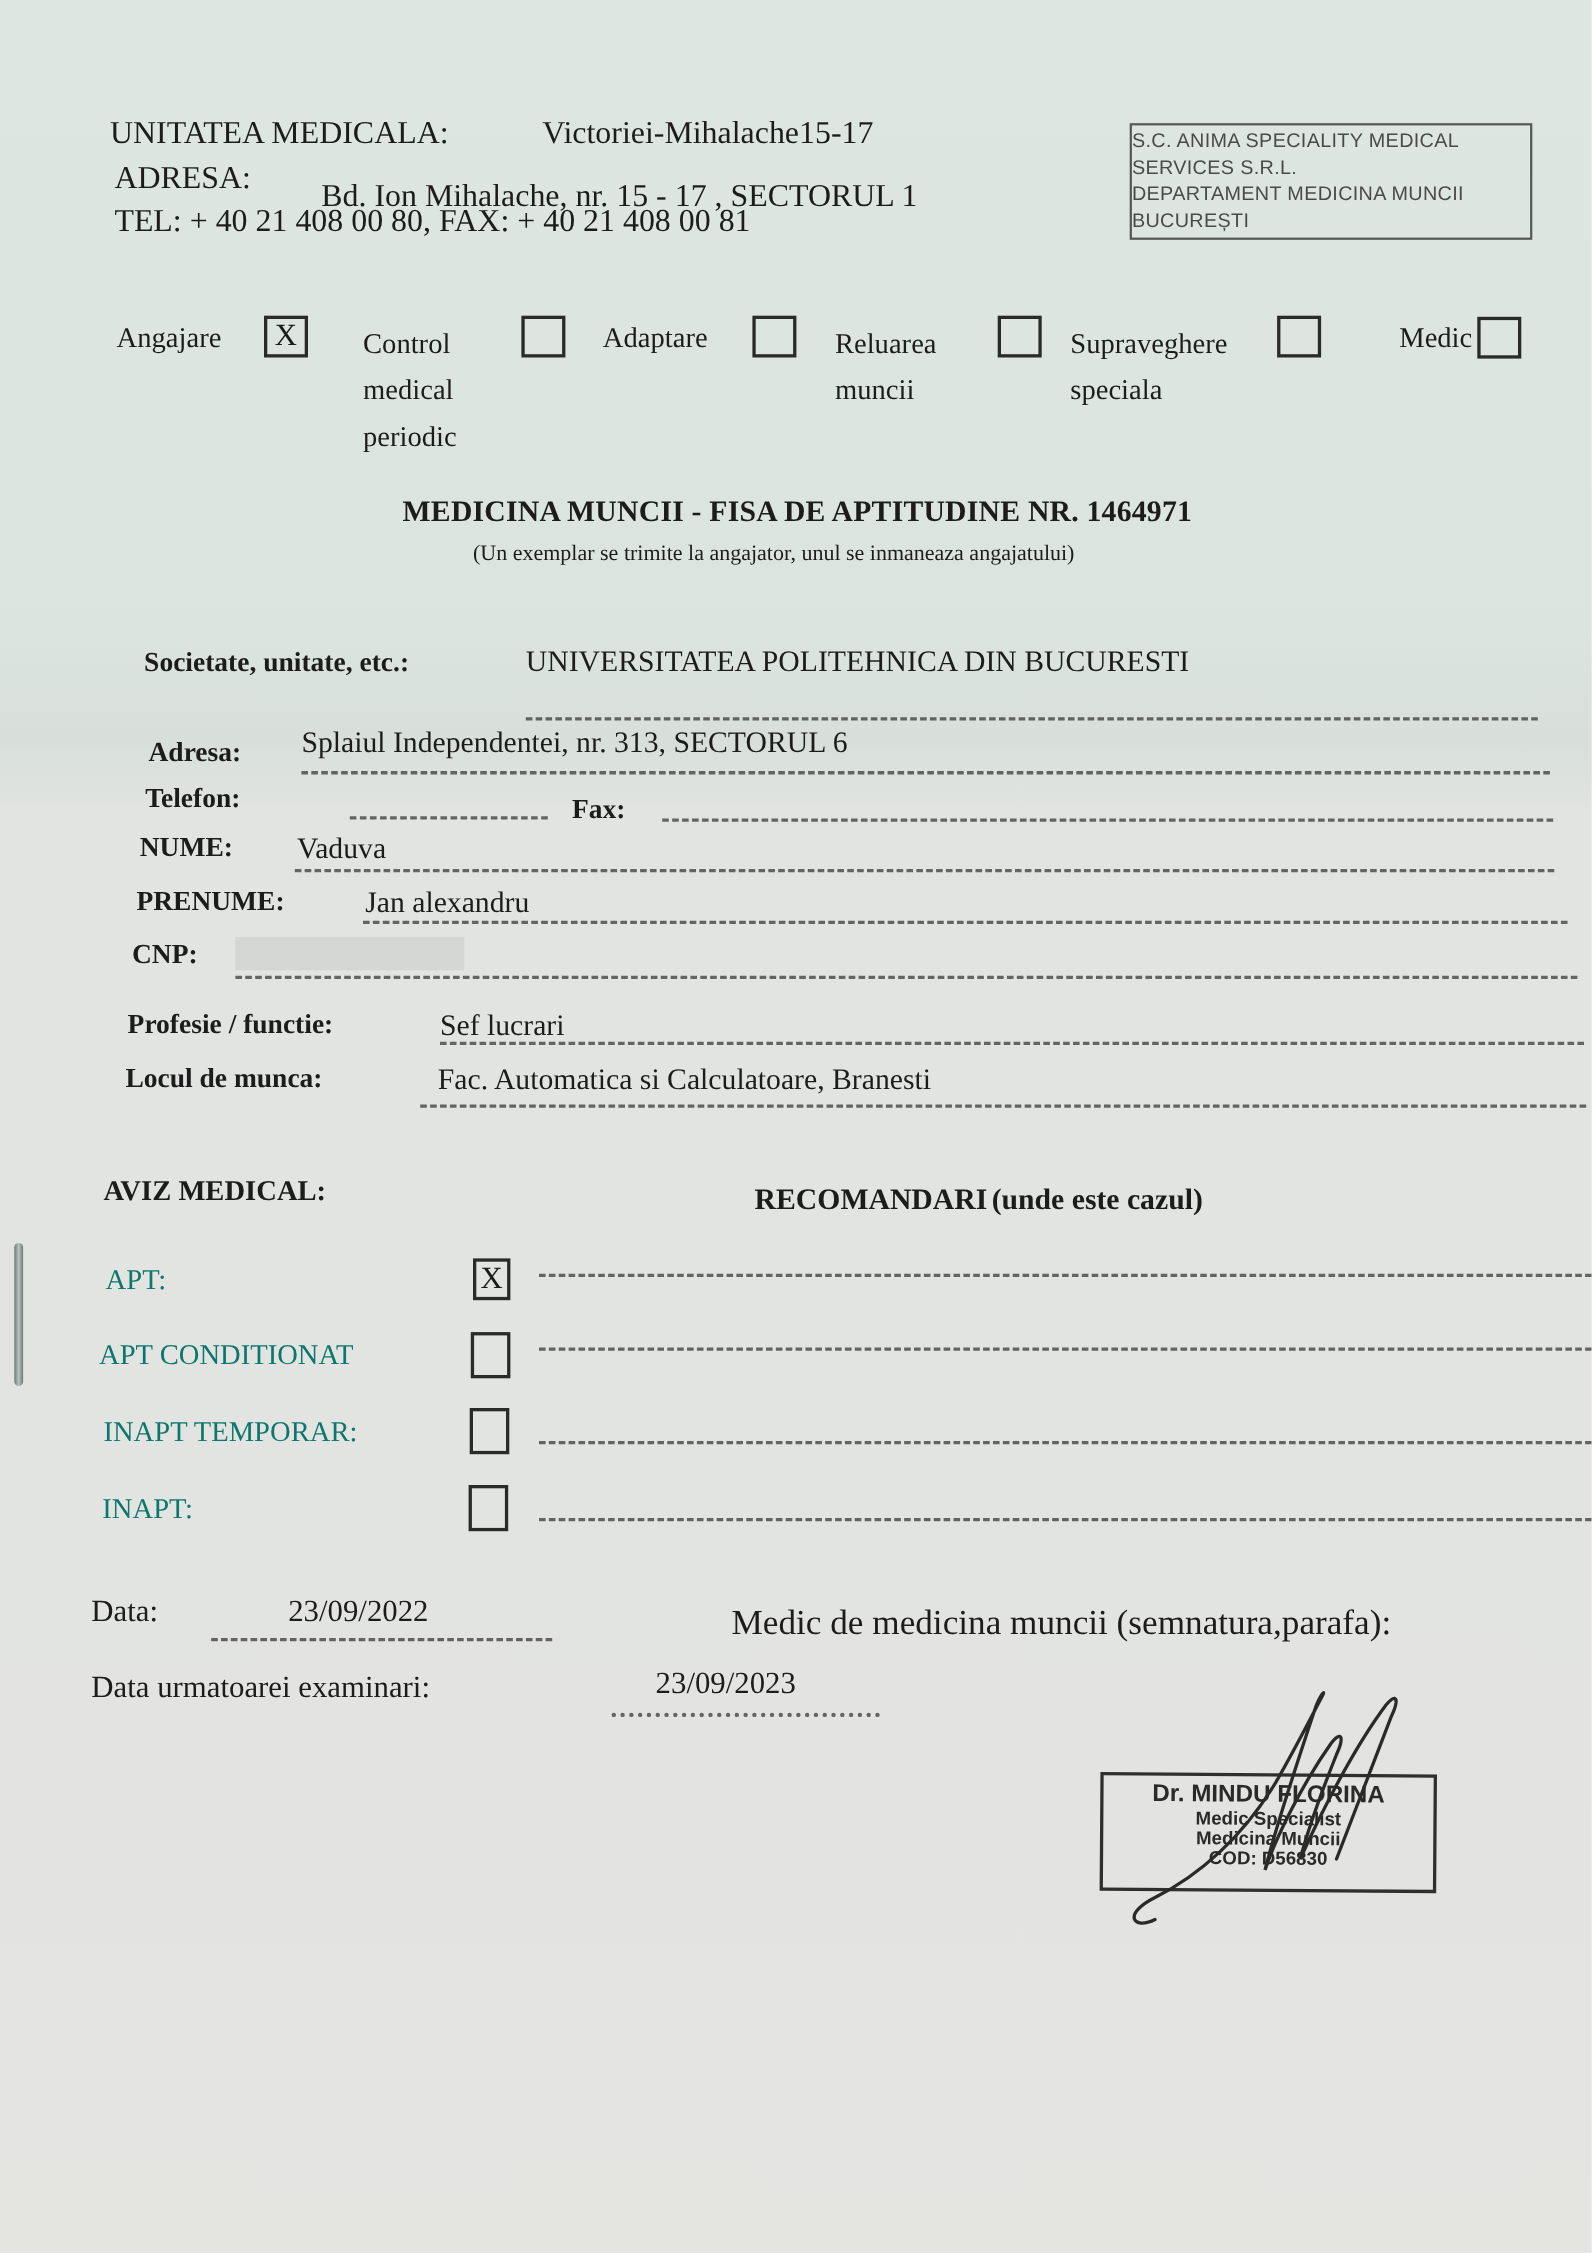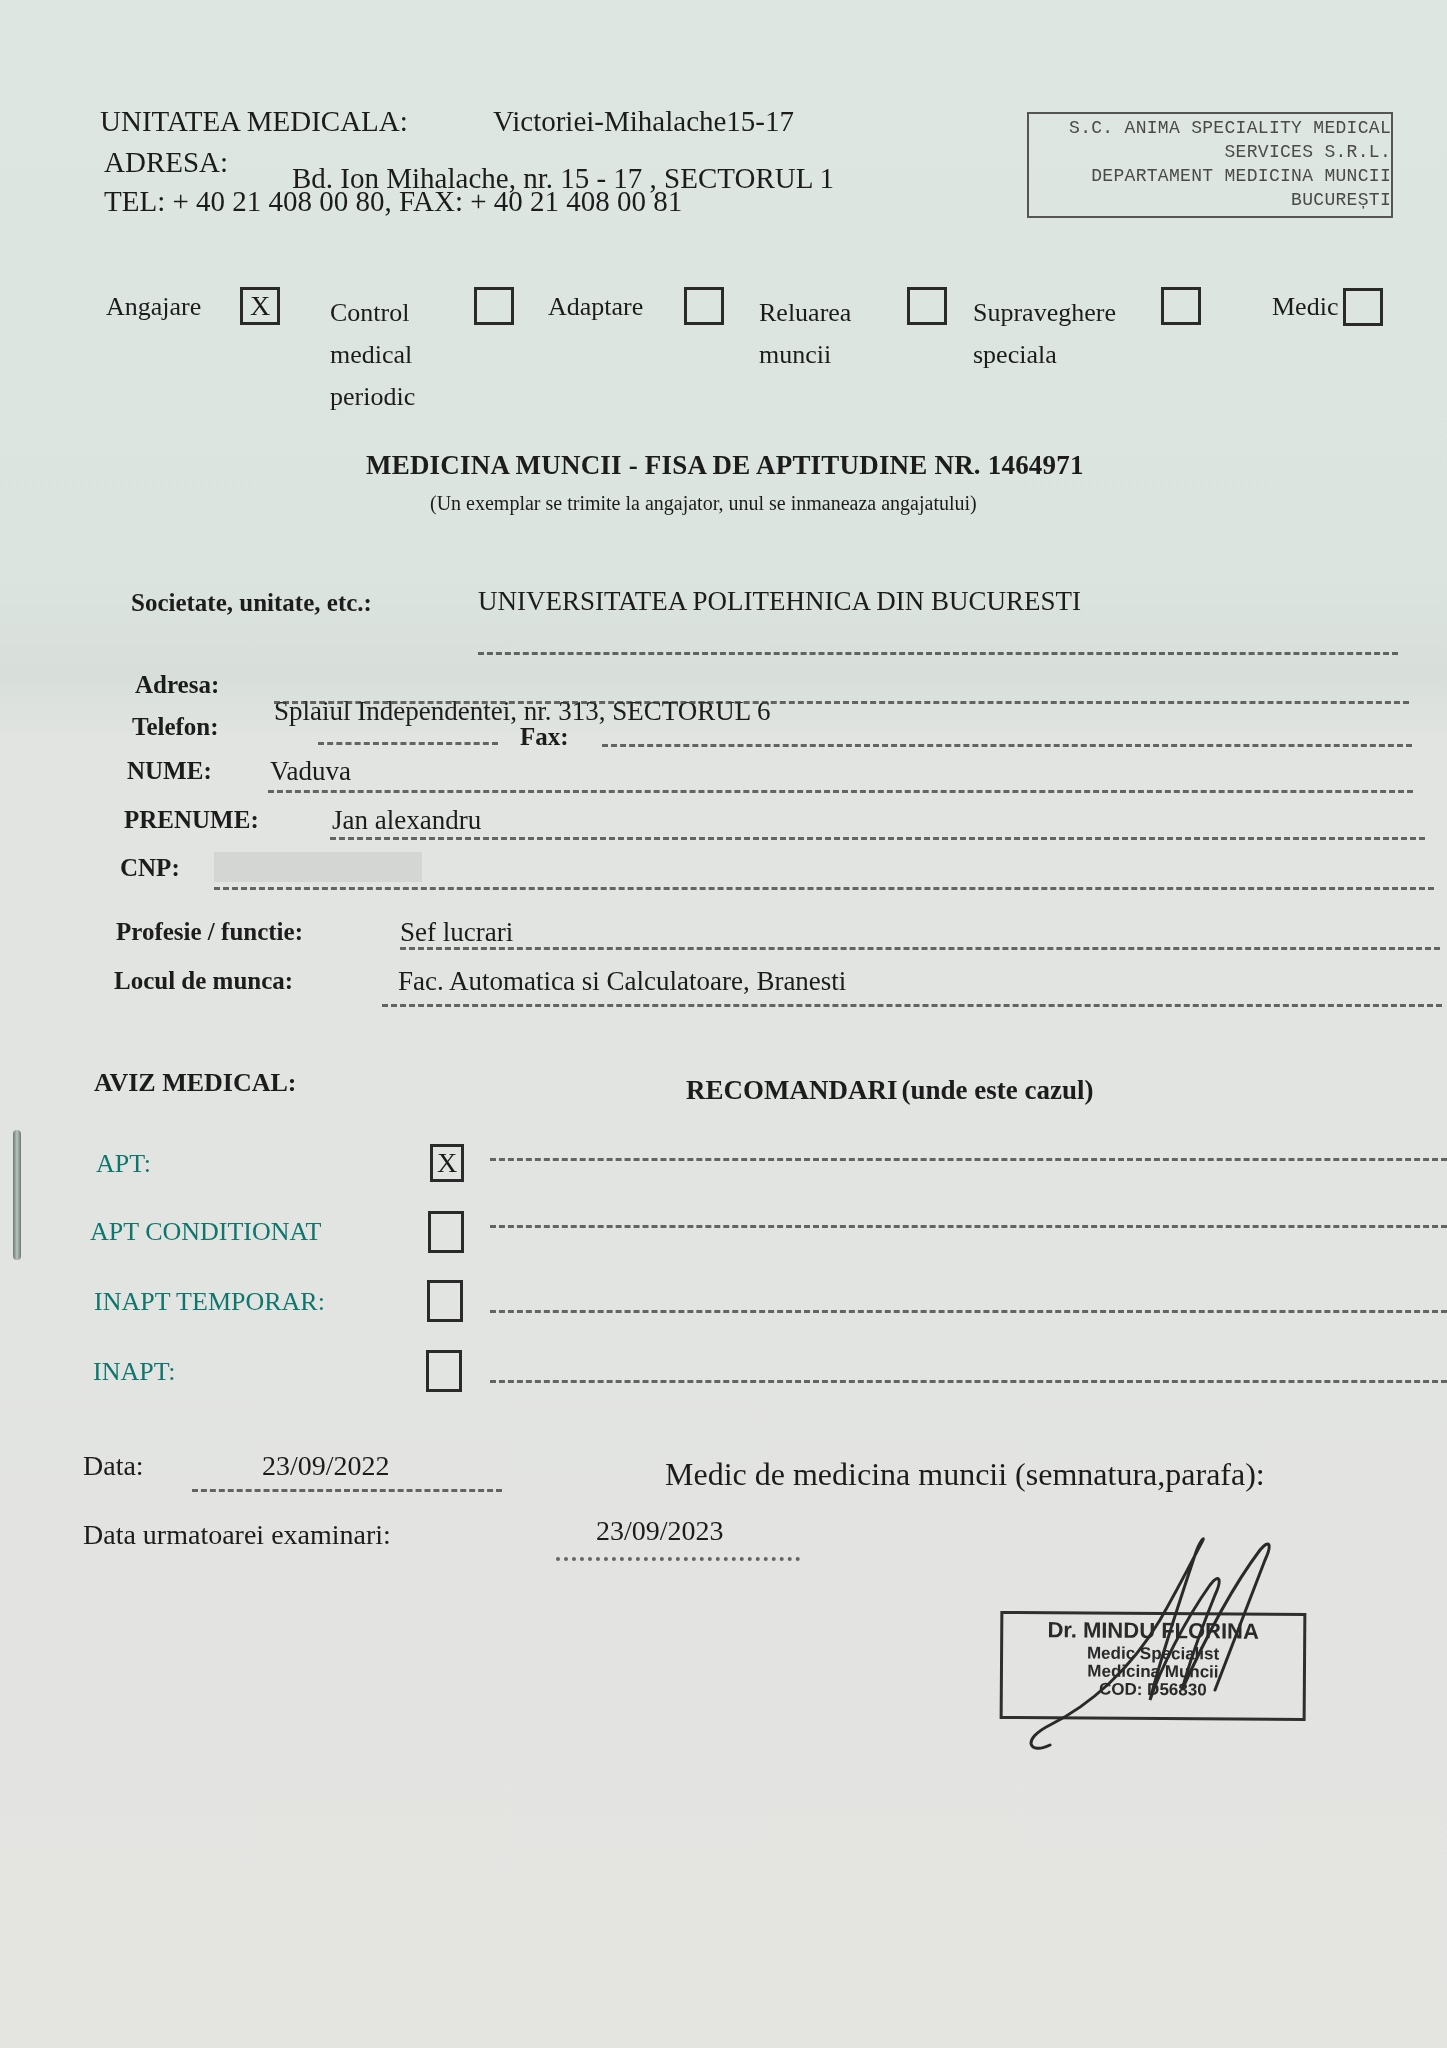--- a/index.html
+++ b/index.html
@@ -6,22 +6,22 @@
     body {
       width: 1447px; height: 2048px; overflow: hidden; position: relative;
       background: linear-gradient(180deg, #dde6e1 0%, #dce4df 28%, #d8dfdb 33%, #e1e4e1 36%, #e2e4e1 60%, #e4e4e1 100%);
       font-family: "Liberation Serif", "DejaVu Serif", serif;
       color: #1c1c1c;
     }
     .abs { position: absolute; white-space: nowrap; }
     .hdr { font-size: 29px; line-height: 38px; }
     .stamp {
       position: absolute; left: 1027px; top: 112px; width: 366px; height: 106px;
-      border: 2px solid #555; font-family: Liberation Mono, monospace;
-      font-size: 18px; line-height: 24px; color: #4a4a4a; text-align: right;
+      border: 2px solid #555; font-family: Liberation Sans, sans-serif;
+      font-size: 18px; line-height: 24px; color: #4a4a4a; text-align: left;
       letter-spacing: 0.3px; padding-top: 2px; box-sizing: border-box;
     }
     .stamp div { white-space: nowrap; }
     .lbl { font-size: 26px; }
     .cb {
       position: absolute; width: 40px; height: 38px; border: 3px solid #2a2a2a;
       box-sizing: border-box; display: flex; align-items: center; justify-content: center;
       font-size: 28px; line-height: 1; color: #1a1a1a; background: transparent;
     }
     .title { font-size: 27px; font-weight: bold; letter-spacing: 0.2px; }
@@ -99,21 +99,21 @@
 </div>
 
 <div class="abs title" style="left:366px; top:450px;">MEDICINA MUNCII - FISA DE APTITUDINE NR.  1464971</div>
 <div class="abs sub" style="left:430px; top:492px;">(Un exemplar  se trimite la angajator, unul se inmaneaza angajatului)</div>
 
 <div class="abs flbl" style="left:131px; top:589px;">Societate, unitate, etc.:</div>
 <div class="abs fval" style="left:478px; top:586px;">UNIVERSITATEA POLITEHNICA DIN BUCURESTI</div>
 <div class="dash" style="left:478px; top:652px; width:920px;"></div>
 
 <div class="abs flbl" style="left:135px; top:671px;">Adresa:</div>
-<div class="abs fval" style="left:274px; top:696px;text-align:right;">Splaiul Independentei, nr. 313, SECTORUL 6</div>
+<div class="abs fval" style="left:274px; top:660px;text-align:right;">Splaiul Independentei, nr. 313, SECTORUL 6</div>
 <div class="dash" style="left:274px; top:701px; width:1135px;"></div>
 
 <div class="abs flbl" style="left:132px; top:713px;">Telefon:</div>
 <div class="dash" style="left:318px; top:742px; width:180px;"></div>
 <div class="abs flbl" style="left:520px; top:723px;">Fax:</div>
 <div class="dash" style="left:602px; top:744px; width:810px;"></div>
 
 <div class="abs flbl" style="left:127px; top:757px;">NUME:</div>
 <div class="abs fval" style="left:270px; top:756px;">Vaduva</div>
 <div class="dash" style="left:268px; top:790px; width:1145px;"></div>

